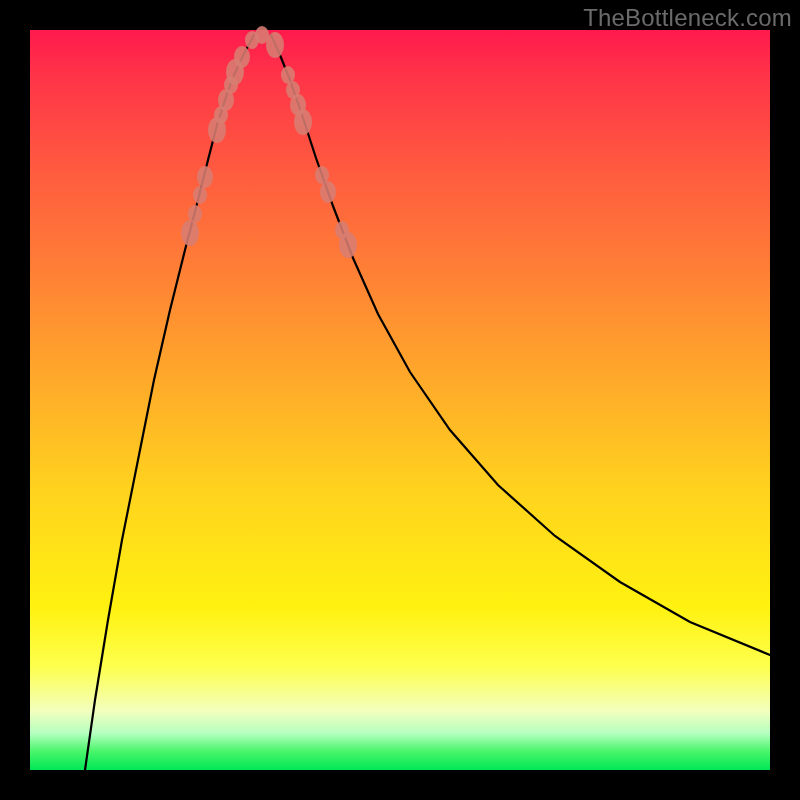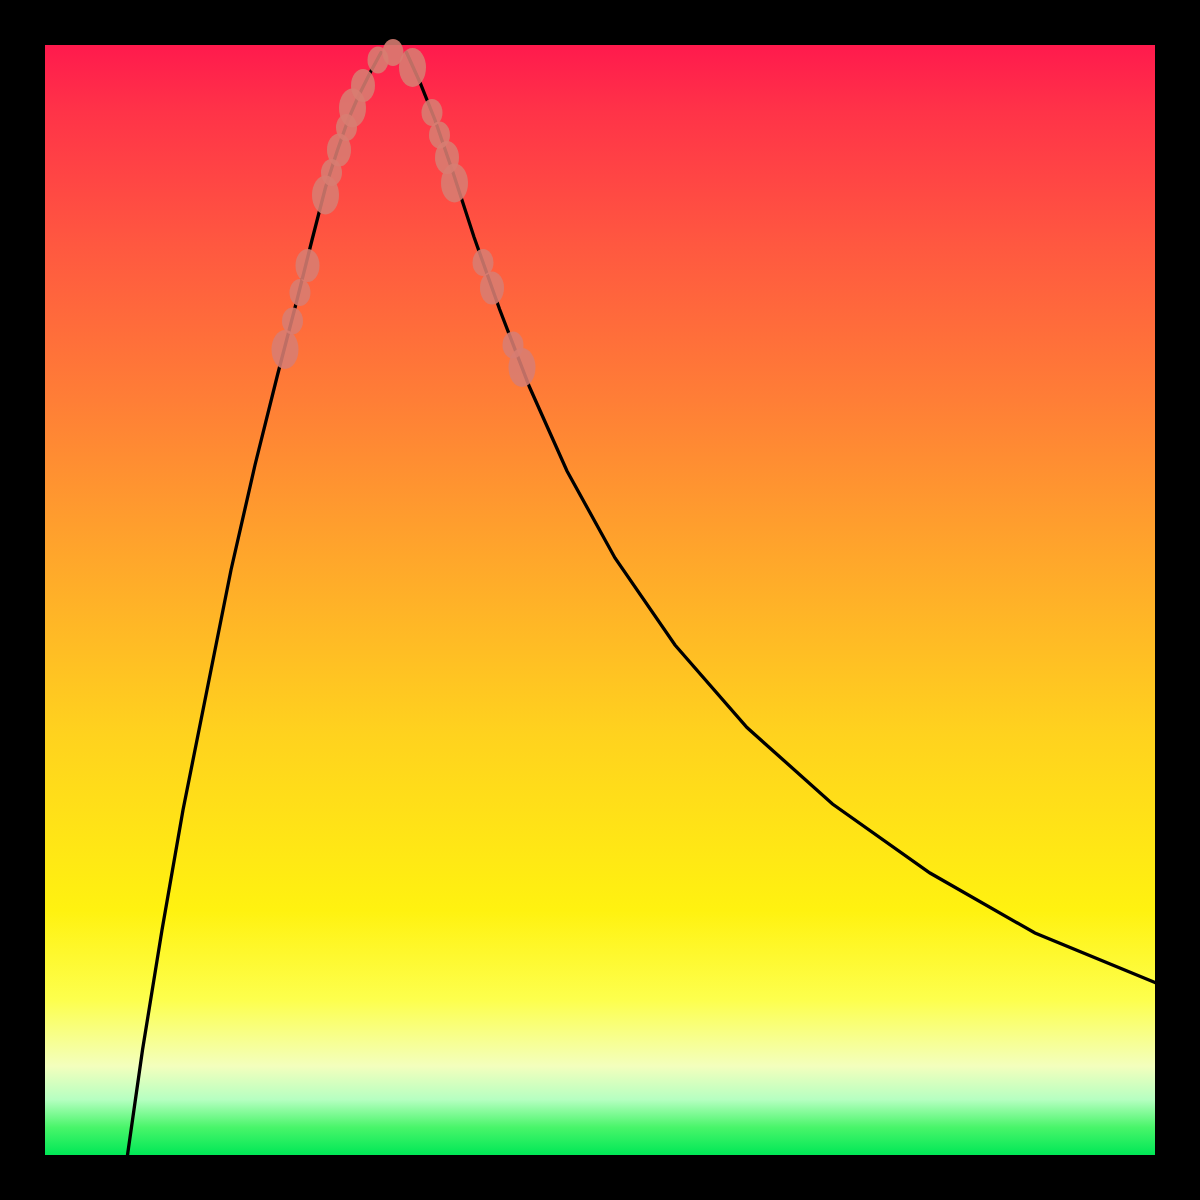--- a/index.html
+++ b/index.html
@@ -65,20 +65,21 @@
   }
   .marker {
     fill: #d87d72;
     fill-opacity: 0.88;
   }
 </style>
 </head>
 <body>
 
 <div class="frame">
+  <div class="watermark">TheBottleneck.com</div>
   <div class="plot">
     <svg class="curve" viewBox="0 0 740 740">
       <path d="M55 740 L65 670 L78 590 L92 510 L108 430 L124 350 L140 280 L155 220 L168 170 L178 130 L187 95 L195 70 L202 50 L209 34 L217 18 L224 5"></path>
       <path d="M241 5 L250 25 L260 50 L272 85 L286 128 L303 176 L323 228 L348 284 L380 342 L420 400 L468 455 L525 506 L590 552 L660 592 L740 625"></path>
       <g>
           <ellipse cx="160" cy="203" rx="9" ry="13" class="marker"></ellipse>
           <ellipse cx="165" cy="184" rx="7" ry="9" class="marker"></ellipse>
           <ellipse cx="170" cy="165" rx="7" ry="9" class="marker"></ellipse>
           <ellipse cx="175" cy="147" rx="8" ry="11" class="marker"></ellipse>
           <ellipse cx="187" cy="100" rx="9" ry="13" class="marker"></ellipse>

